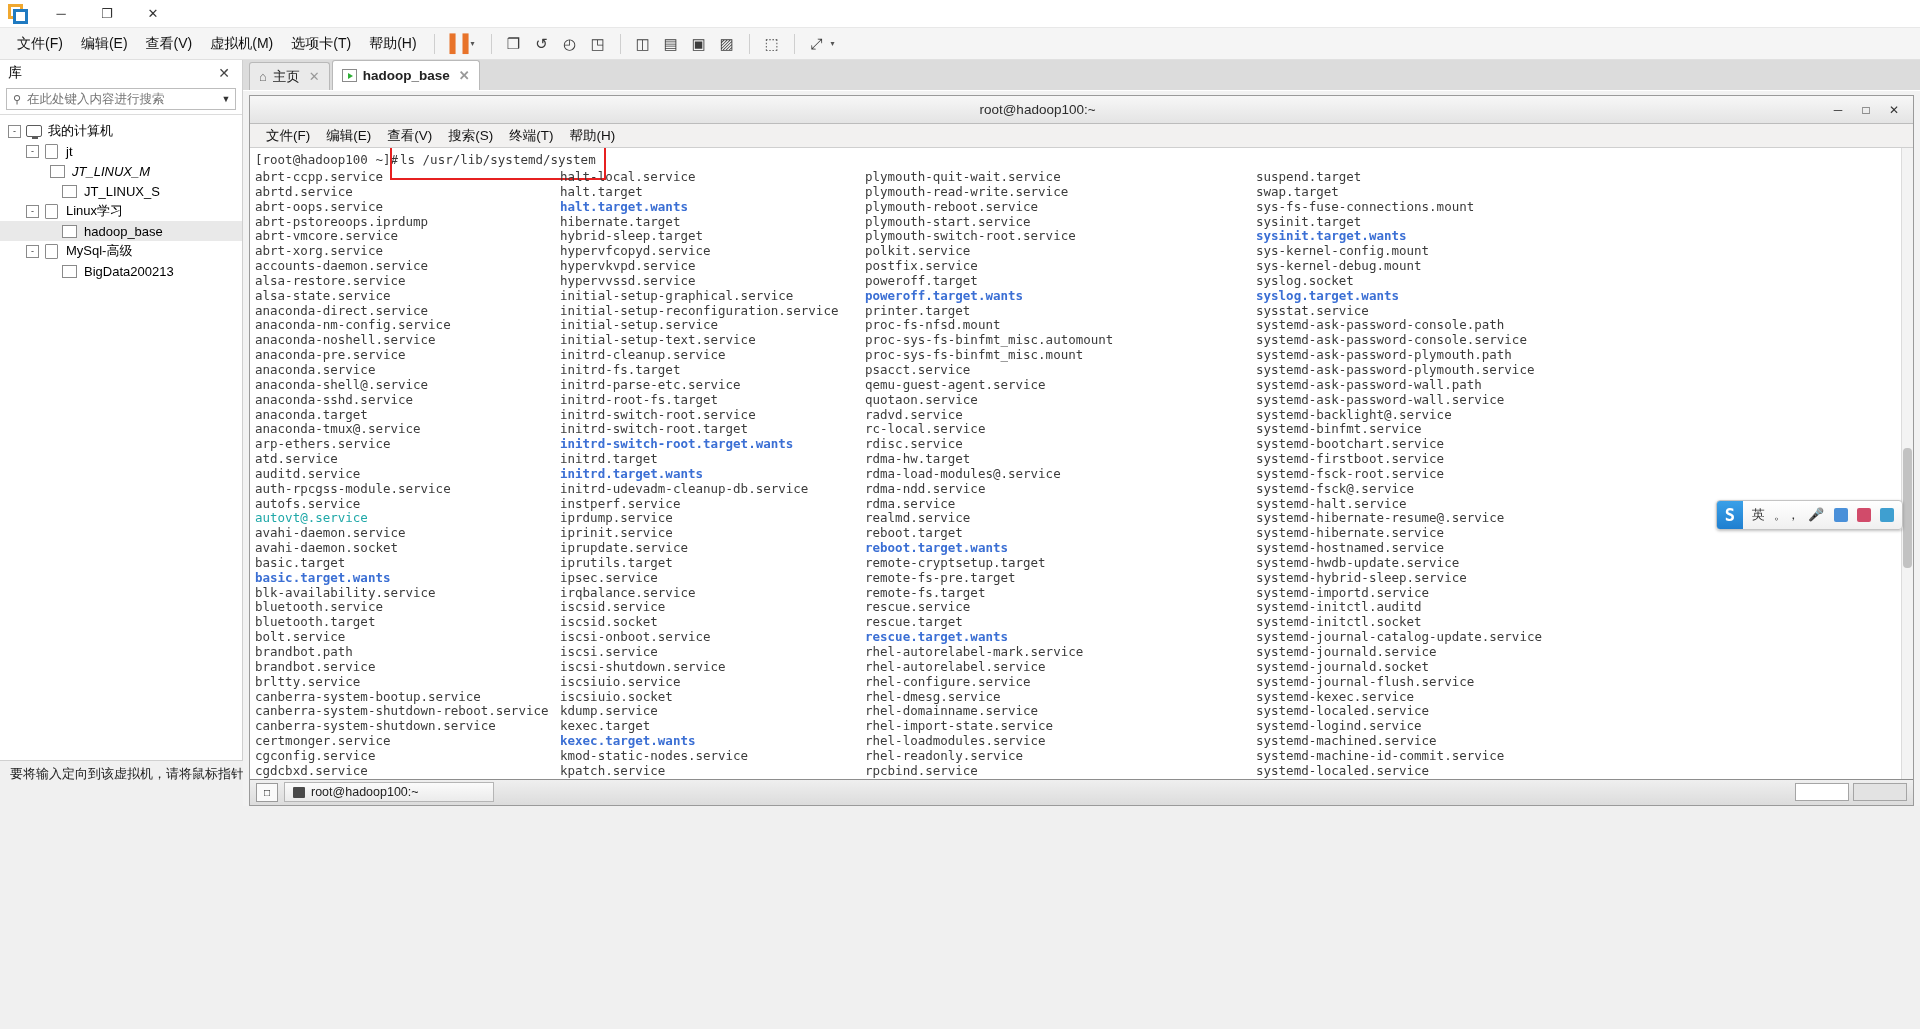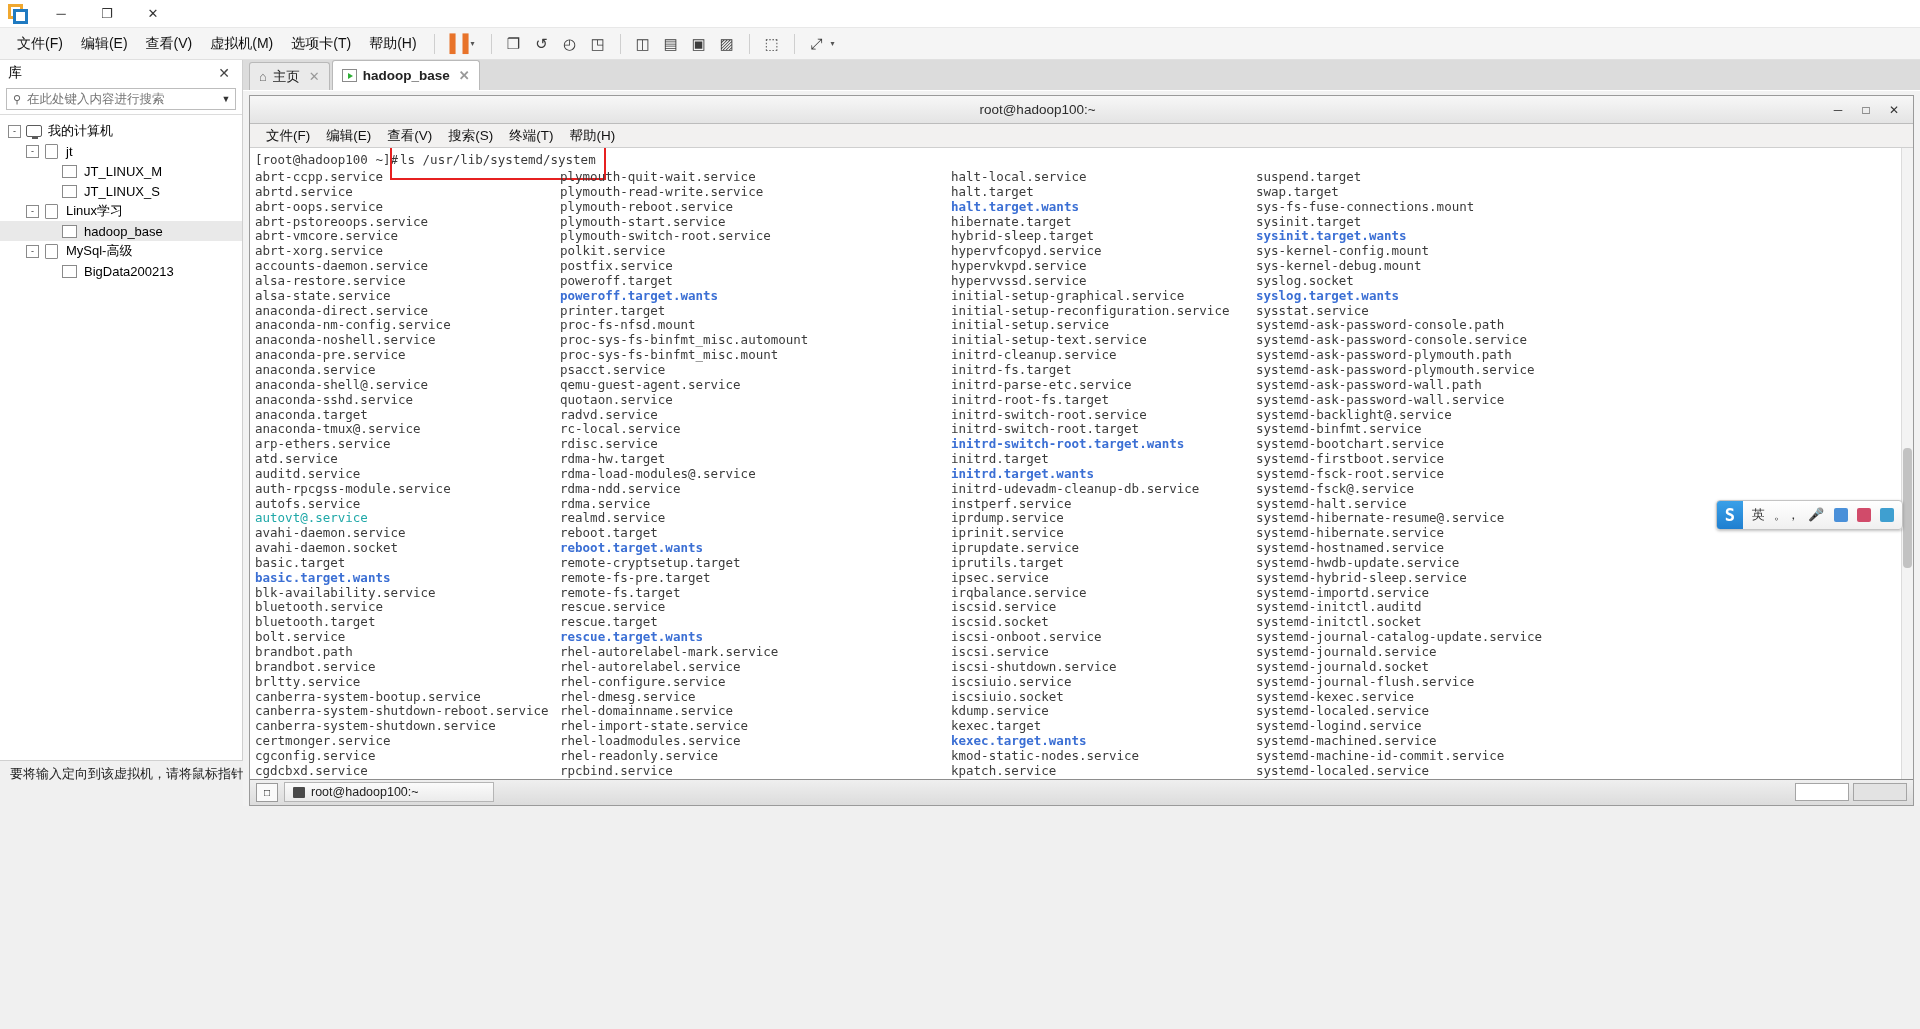--- a/index.html
+++ b/index.html
@@ -230,21 +230,21 @@
           </span>
           <span>我的计算机</span>
         </div>
         <div class="node" style="padding-left: 26px;">
           <span class="exp">-</span>
           <span class="ico">
             <span class="ico-folder" style="position:absolute;left:1px;top:0;"></span>
           </span>
           <span>jt</span>
         </div>
-        <div class="node" style="padding-left: 44px;">
+        <div class="node" style="padding-left: 32px; font-style: italic;">
           <span class="nocol"></span>
           <span class="ico"><span class="ico-vm" style="position:absolute;left:0;top:1px;"></span><span class="inner"></span><span class="pause"></span></span>
           <span>JT_LINUX_M</span>
         </div>
         <div class="node" style="padding-left: 44px;">
           <span class="nocol"></span>
           <span class="ico"><span class="ico-vm" style="position:absolute;left:0;top:1px;"></span><span class="inner"></span></span>
           <span>JT_LINUX_S</span>
         </div>
         <div class="node" style="padding-left: 26px;">
@@ -317,21 +317,21 @@
             <span class="ps1">[root@hadoop100 ~]#</span>
             <span class="cmdbox">
               <span>ls /usr/lib/systemd/system</span>
             </span>
           </div>
           <div class="cols" id="termcols">
               <div class="col c1">
                 <div class="ln">abrt-ccpp.service</div>
                 <div class="ln">abrtd.service</div>
                 <div class="ln">abrt-oops.service</div>
-                <div class="ln">abrt-pstoreoops.service</div>
+                <div class="ln">abrt-pstoreoops.iprdump</div>
                 <div class="ln">abrt-vmcore.service</div>
                 <div class="ln">abrt-xorg.service</div>
                 <div class="ln">accounts-daemon.service</div>
                 <div class="ln">alsa-restore.service</div>
                 <div class="ln">alsa-state.service</div>
                 <div class="ln">anaconda-direct.service</div>
                 <div class="ln">anaconda-nm-config.service</div>
                 <div class="ln">anaconda-noshell.service</div>
                 <div class="ln">anaconda-pre.service</div>
                 <div class="ln">anaconda.service</div>
@@ -355,20 +355,63 @@
                 <div class="ln">bolt.service</div>
                 <div class="ln">brandbot.path</div>
                 <div class="ln">brandbot.service</div>
                 <div class="ln">brltty.service</div>
                 <div class="ln">canberra-system-bootup.service</div>
                 <div class="ln">canberra-system-shutdown-reboot.service</div>
                 <div class="ln">canberra-system-shutdown.service</div>
                 <div class="ln">certmonger.service</div>
                 <div class="ln">cgconfig.service</div>
                 <div class="ln">cgdcbxd.service</div>
+              </div>
+              <div class="col c2">
+                <div class="ln">halt-local.service</div>
+                <div class="ln">halt.target</div>
+                <div class="ln bl">halt.target.wants</div>
+                <div class="ln">hibernate.target</div>
+                <div class="ln">hybrid-sleep.target</div>
+                <div class="ln">hypervfcopyd.service</div>
+                <div class="ln">hypervkvpd.service</div>
+                <div class="ln">hypervvssd.service</div>
+                <div class="ln">initial-setup-graphical.service</div>
+                <div class="ln">initial-setup-reconfiguration.service</div>
+                <div class="ln">initial-setup.service</div>
+                <div class="ln">initial-setup-text.service</div>
+                <div class="ln">initrd-cleanup.service</div>
+                <div class="ln">initrd-fs.target</div>
+                <div class="ln">initrd-parse-etc.service</div>
+                <div class="ln">initrd-root-fs.target</div>
+                <div class="ln">initrd-switch-root.service</div>
+                <div class="ln">initrd-switch-root.target</div>
+                <div class="ln bl">initrd-switch-root.target.wants</div>
+                <div class="ln">initrd.target</div>
+                <div class="ln bl">initrd.target.wants</div>
+                <div class="ln">initrd-udevadm-cleanup-db.service</div>
+                <div class="ln">instperf.service</div>
+                <div class="ln">iprdump.service</div>
+                <div class="ln">iprinit.service</div>
+                <div class="ln">iprupdate.service</div>
+                <div class="ln">iprutils.target</div>
+                <div class="ln">ipsec.service</div>
+                <div class="ln">irqbalance.service</div>
+                <div class="ln">iscsid.service</div>
+                <div class="ln">iscsid.socket</div>
+                <div class="ln">iscsi-onboot.service</div>
+                <div class="ln">iscsi.service</div>
+                <div class="ln">iscsi-shutdown.service</div>
+                <div class="ln">iscsiuio.service</div>
+                <div class="ln">iscsiuio.socket</div>
+                <div class="ln">kdump.service</div>
+                <div class="ln">kexec.target</div>
+                <div class="ln bl">kexec.target.wants</div>
+                <div class="ln">kmod-static-nodes.service</div>
+                <div class="ln">kpatch.service</div>
               </div>
               <div class="col c3">
                 <div class="ln">plymouth-quit-wait.service</div>
                 <div class="ln">plymouth-read-write.service</div>
                 <div class="ln">plymouth-reboot.service</div>
                 <div class="ln">plymouth-start.service</div>
                 <div class="ln">plymouth-switch-root.service</div>
                 <div class="ln">polkit.service</div>
                 <div class="ln">postfix.service</div>
                 <div class="ln">poweroff.target</div>
@@ -398,63 +441,20 @@
                 <div class="ln bl">rescue.target.wants</div>
                 <div class="ln">rhel-autorelabel-mark.service</div>
                 <div class="ln">rhel-autorelabel.service</div>
                 <div class="ln">rhel-configure.service</div>
                 <div class="ln">rhel-dmesg.service</div>
                 <div class="ln">rhel-domainname.service</div>
                 <div class="ln">rhel-import-state.service</div>
                 <div class="ln">rhel-loadmodules.service</div>
                 <div class="ln">rhel-readonly.service</div>
                 <div class="ln">rpcbind.service</div>
-              </div>
-              <div class="col c2">
-                <div class="ln">halt-local.service</div>
-                <div class="ln">halt.target</div>
-                <div class="ln bl">halt.target.wants</div>
-                <div class="ln">hibernate.target</div>
-                <div class="ln">hybrid-sleep.target</div>
-                <div class="ln">hypervfcopyd.service</div>
-                <div class="ln">hypervkvpd.service</div>
-                <div class="ln">hypervvssd.service</div>
-                <div class="ln">initial-setup-graphical.service</div>
-                <div class="ln">initial-setup-reconfiguration.service</div>
-                <div class="ln">initial-setup.service</div>
-                <div class="ln">initial-setup-text.service</div>
-                <div class="ln">initrd-cleanup.service</div>
-                <div class="ln">initrd-fs.target</div>
-                <div class="ln">initrd-parse-etc.service</div>
-                <div class="ln">initrd-root-fs.target</div>
-                <div class="ln">initrd-switch-root.service</div>
-                <div class="ln">initrd-switch-root.target</div>
-                <div class="ln bl">initrd-switch-root.target.wants</div>
-                <div class="ln">initrd.target</div>
-                <div class="ln bl">initrd.target.wants</div>
-                <div class="ln">initrd-udevadm-cleanup-db.service</div>
-                <div class="ln">instperf.service</div>
-                <div class="ln">iprdump.service</div>
-                <div class="ln">iprinit.service</div>
-                <div class="ln">iprupdate.service</div>
-                <div class="ln">iprutils.target</div>
-                <div class="ln">ipsec.service</div>
-                <div class="ln">irqbalance.service</div>
-                <div class="ln">iscsid.service</div>
-                <div class="ln">iscsid.socket</div>
-                <div class="ln">iscsi-onboot.service</div>
-                <div class="ln">iscsi.service</div>
-                <div class="ln">iscsi-shutdown.service</div>
-                <div class="ln">iscsiuio.service</div>
-                <div class="ln">iscsiuio.socket</div>
-                <div class="ln">kdump.service</div>
-                <div class="ln">kexec.target</div>
-                <div class="ln bl">kexec.target.wants</div>
-                <div class="ln">kmod-static-nodes.service</div>
-                <div class="ln">kpatch.service</div>
               </div>
               <div class="col c4">
                 <div class="ln">suspend.target</div>
                 <div class="ln">swap.target</div>
                 <div class="ln">sys-fs-fuse-connections.mount</div>
                 <div class="ln">sysinit.target</div>
                 <div class="ln bl">sysinit.target.wants</div>
                 <div class="ln">sys-kernel-config.mount</div>
                 <div class="ln">sys-kernel-debug.mount</div>
                 <div class="ln">syslog.socket</div>

